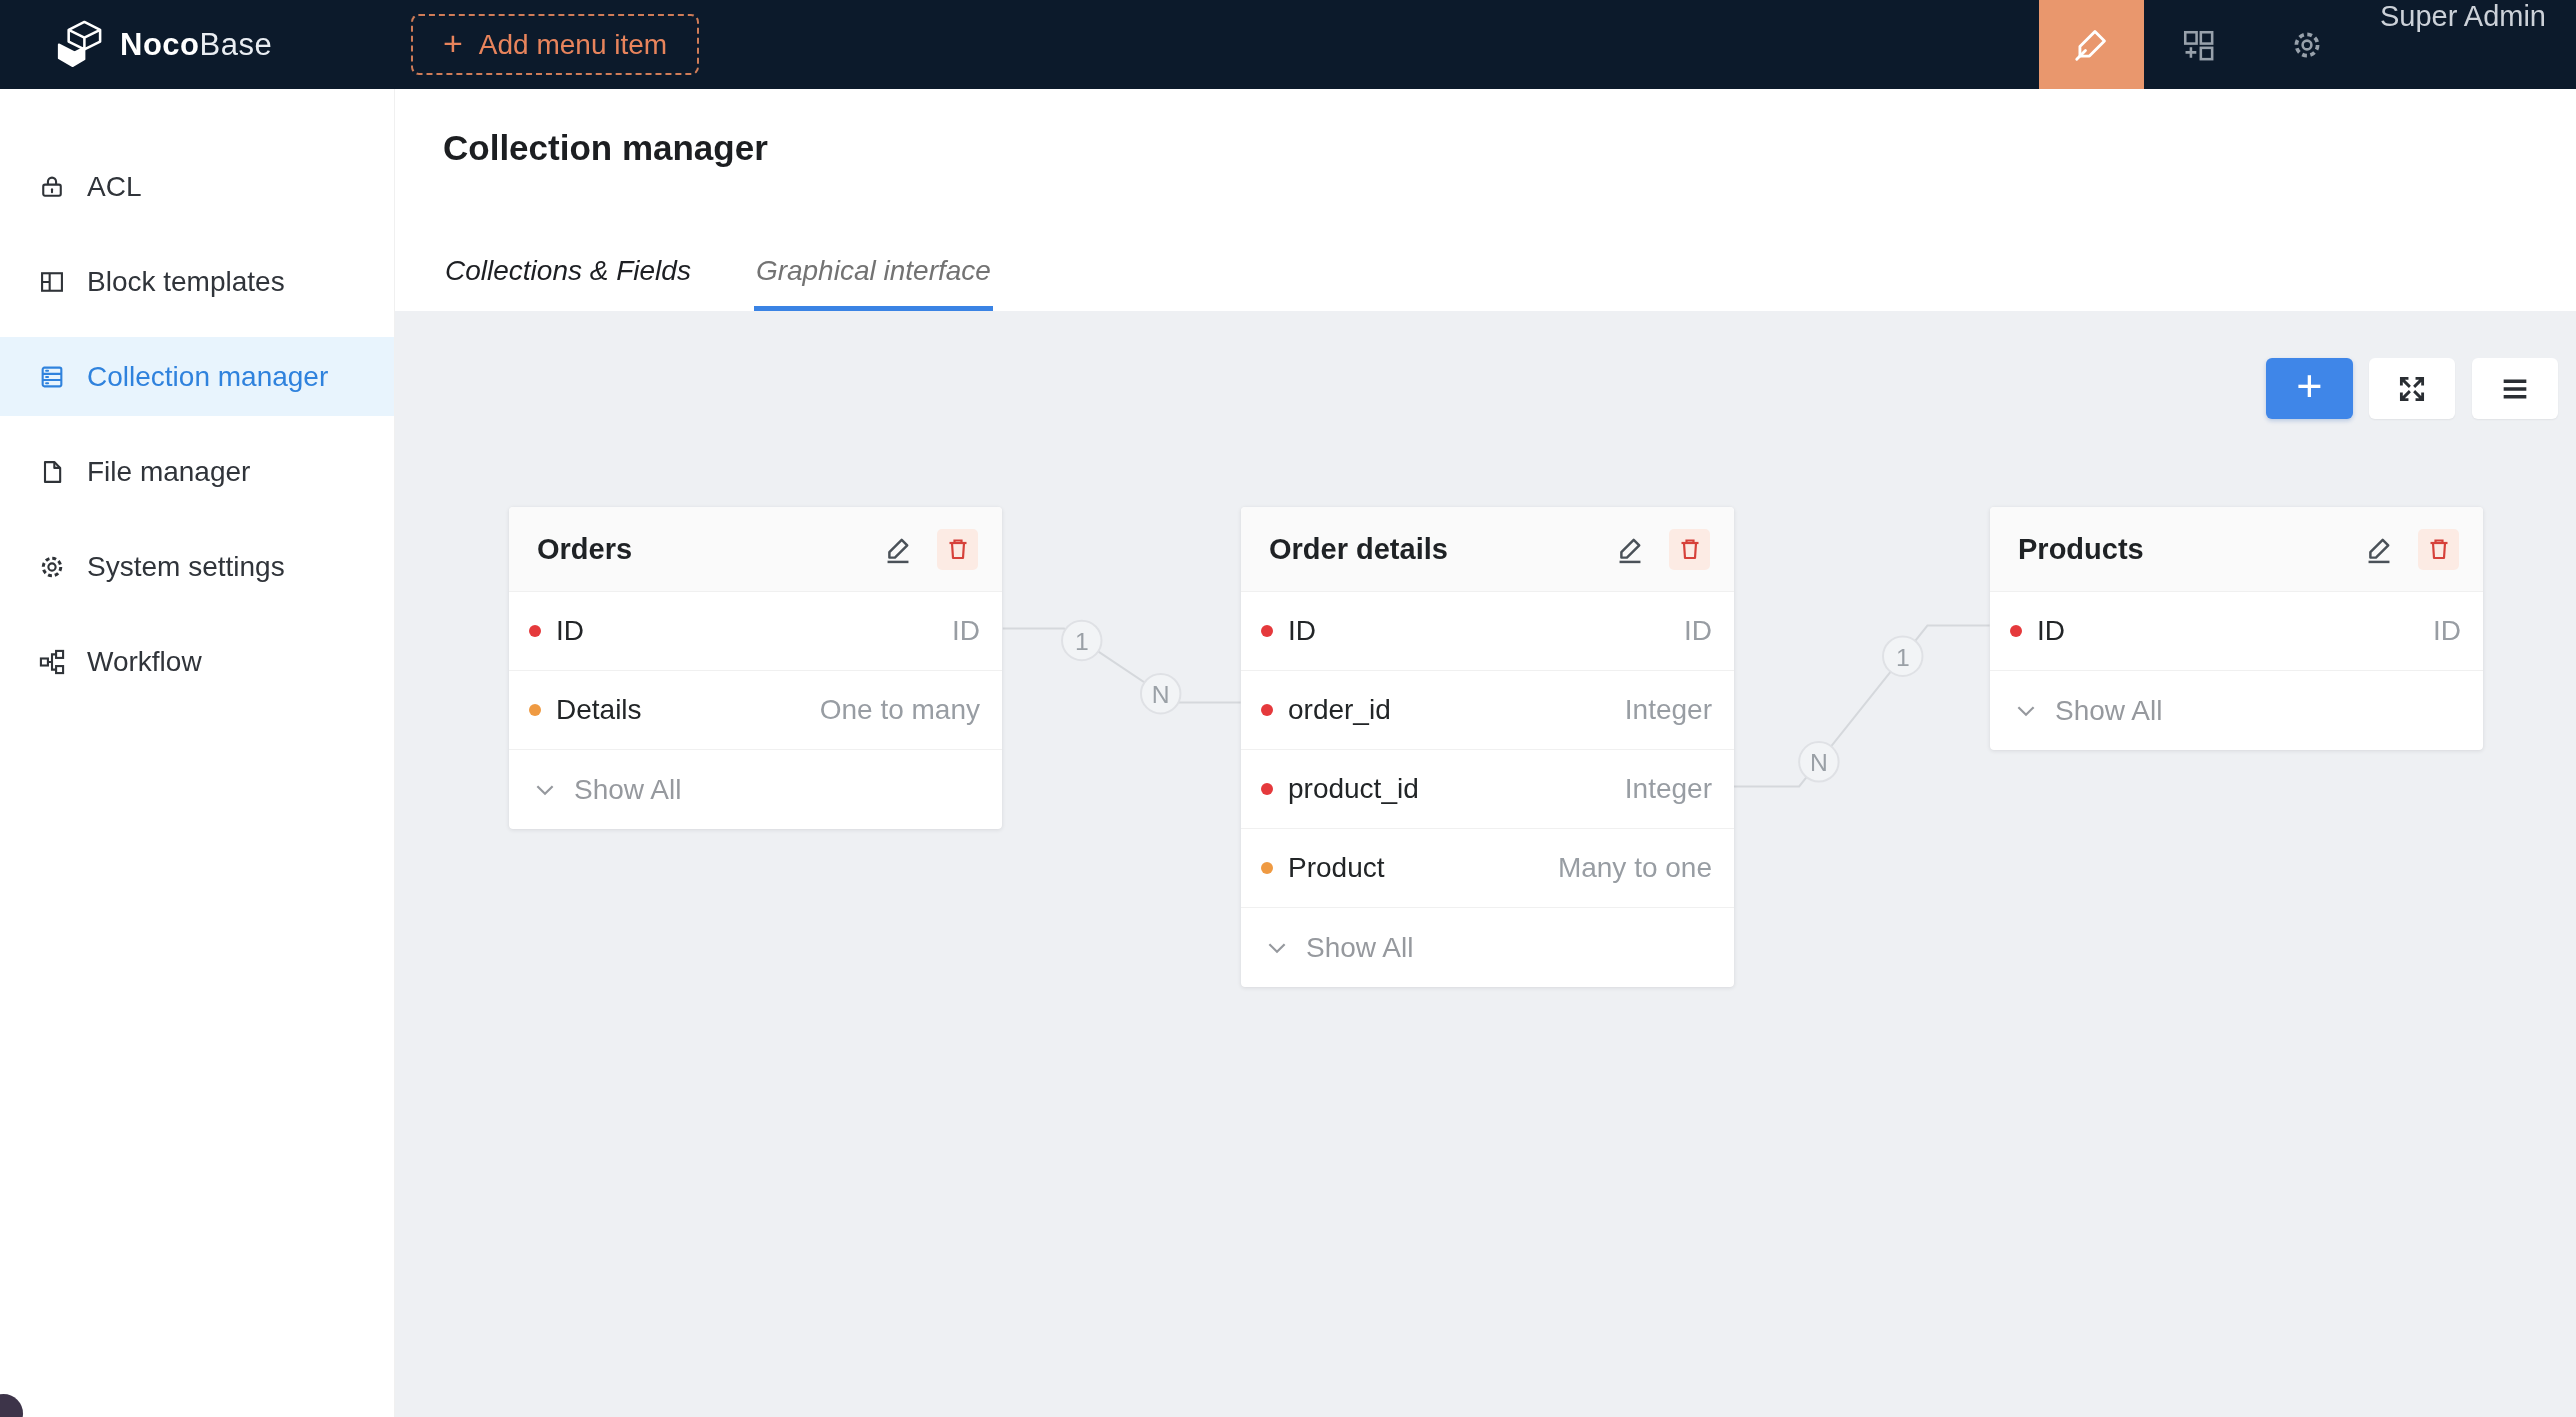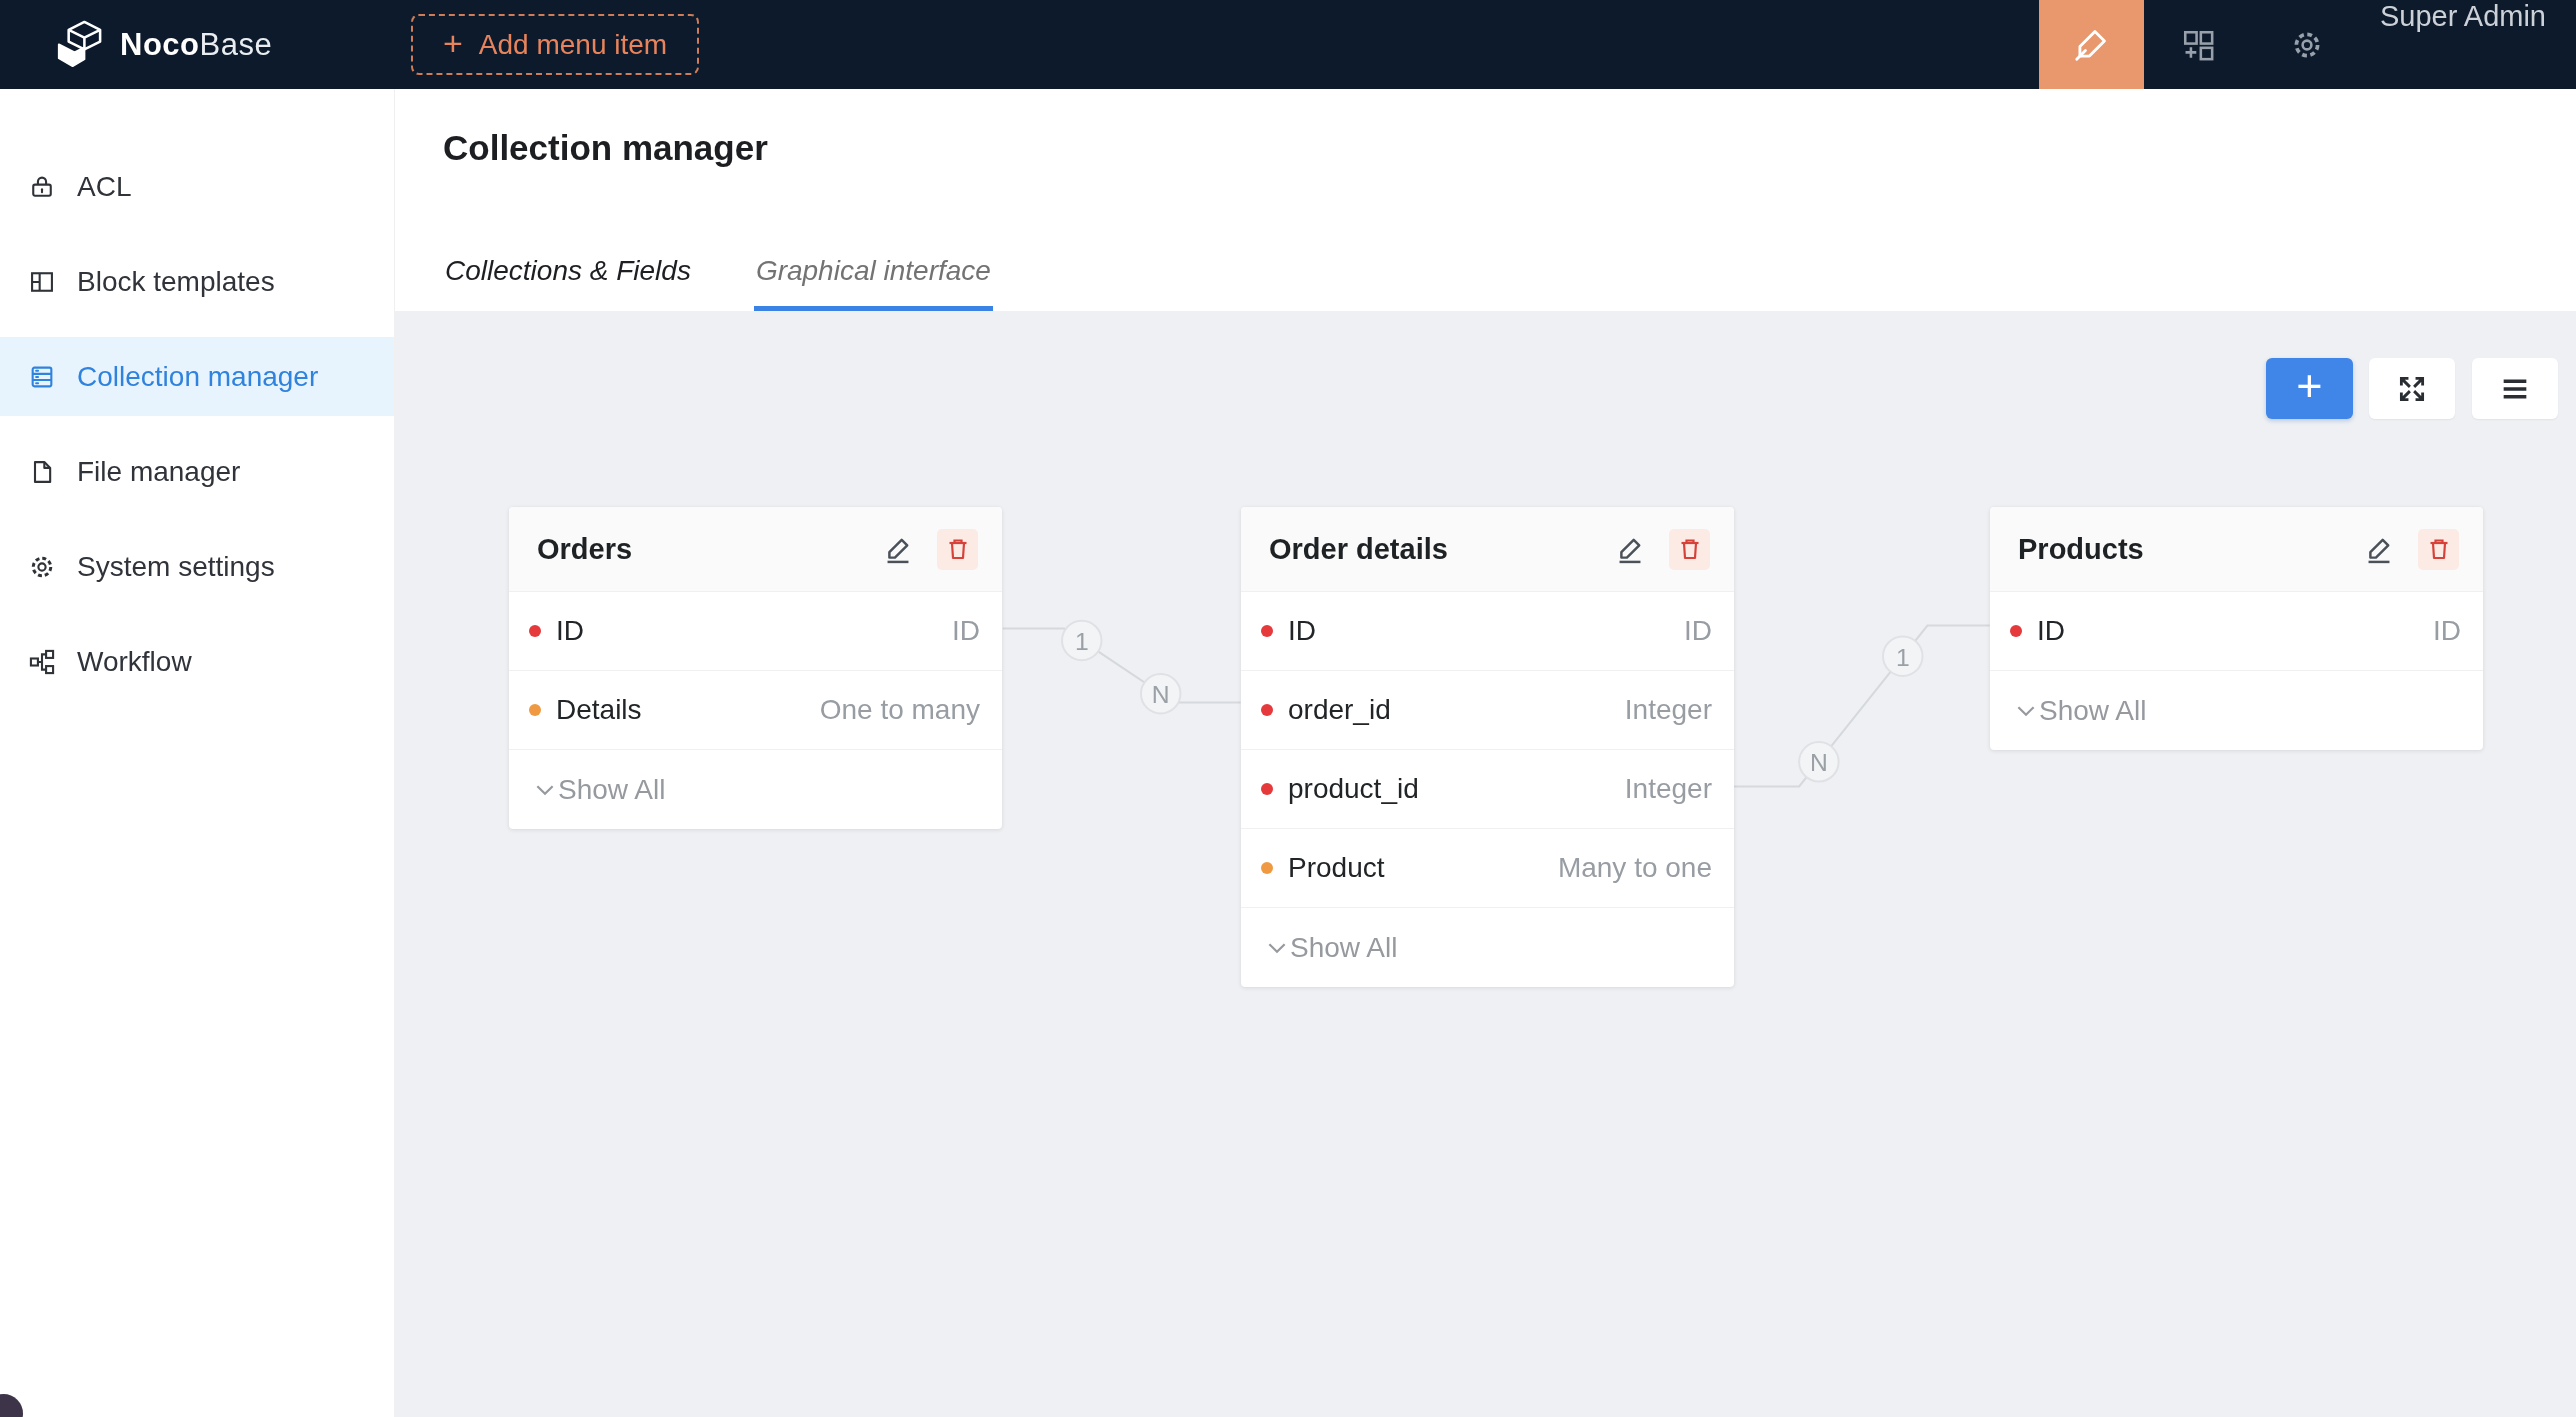--- a/index.html
+++ b/index.html
@@ -21,21 +21,21 @@
   .pen-btn { width:105px; height:89px; background:#e9976d; display:flex;
     align-items:center; justify-content:center; cursor:pointer; }
   .hdr-icon-btn { width:109px; height:89px; display:flex; align-items:center;
     justify-content:center; color:#98a1ab; cursor:pointer; }
   .user-name { color:#ccd1d8; font-size:29px; margin:0 30px 0 18px; cursor:pointer; }
 
   
   .sidebar { position:absolute; top:89px; left:0; width:395px; height:1328px;
     background:#fff; border-right:1px solid #f0f0f0; padding-top:58px; z-index:10; }
   .side-item { height:79px; margin-bottom:16px; display:flex; align-items:center;
-    padding-left:28px; gap:21px; font-size:28px; color:#30343a; cursor:pointer; }
+    padding-left:38px; gap:21px; font-size:28px; color:#30343a; cursor:pointer; }
   .side-item .s-icon { width:28px; height:28px; flex:0 0 28px; color:#2f3338; }
   .side-item.active { background:#e8f4fd; color:#2f82dd; }
   .side-item.active .s-icon { color:#2f82dd; }
 
   
   .page-head { position:absolute; top:89px; left:396px; width:2180px; height:222px;
     background:#fff; z-index:5; }
   .page-title { position:absolute; left:47px; top:39px; font-size:35px; font-weight:700;
     color:#1c1e21; }
   .tabs { position:absolute; left:47px; bottom:0; display:flex; gap:61px;font-style:italic; }
@@ -72,21 +72,21 @@
   .trash-btn { width:41px; height:41px; background:#fcebe4; border-radius:5px; display:flex;
     align-items:center; justify-content:center; color:#d6413a; cursor:pointer; }
   .field-row { height:79px; display:flex; align-items:center; justify-content:space-between;
     padding:0 22px 0 20px; border-bottom:1px solid #f0f0f0; }
   .field-left { display:flex; align-items:center; gap:15px; }
   .dot { width:12px; height:12px; border-radius:50%; flex:0 0 12px; }
   .dot[data-dot="red"]    { background:#e5393c; }
   .dot[data-dot="orange"] { background:#ef9a42; }
   .field-name { font-size:28px; font-weight:500; color:#222527; }
   .field-type { font-size:28px; color:#989da3; }
-  .show-all { height:79px; display:flex; align-items:center; gap:1px; padding:0 24px;
+  .show-all { height:79px; display:flex; align-items:center; gap:17px; padding:0 24px;
     color:#96999e; font-size:28px; cursor:pointer; border-radius:0 0 4px 4px; }
 
   
   .edges { position:absolute; inset:0; z-index:2; pointer-events:none; }
 
   
   .corner-widget { position:absolute; left:-16px; bottom:-16px; width:39px; height:39px;
     border-radius:50%; background:#3d3449; z-index:40; }
 
   svg { display:block; }

